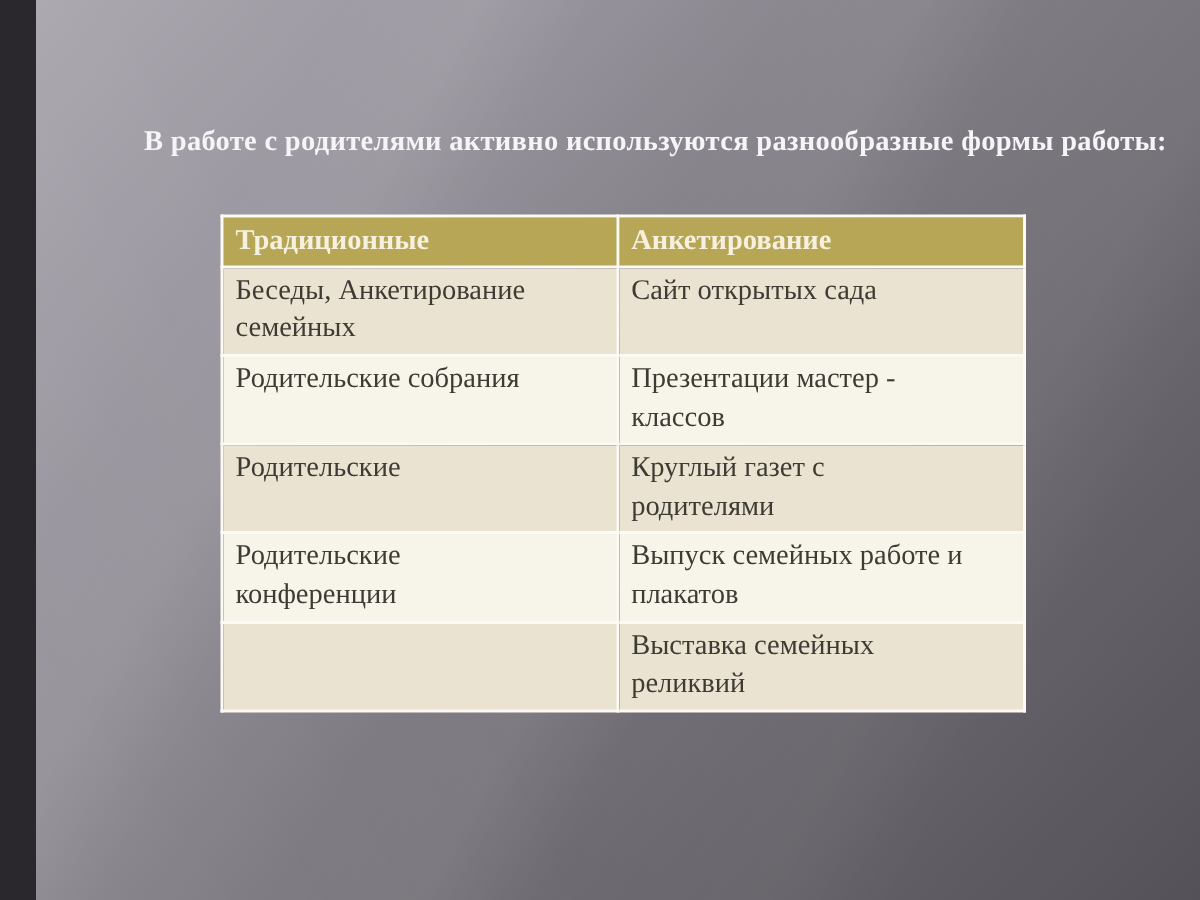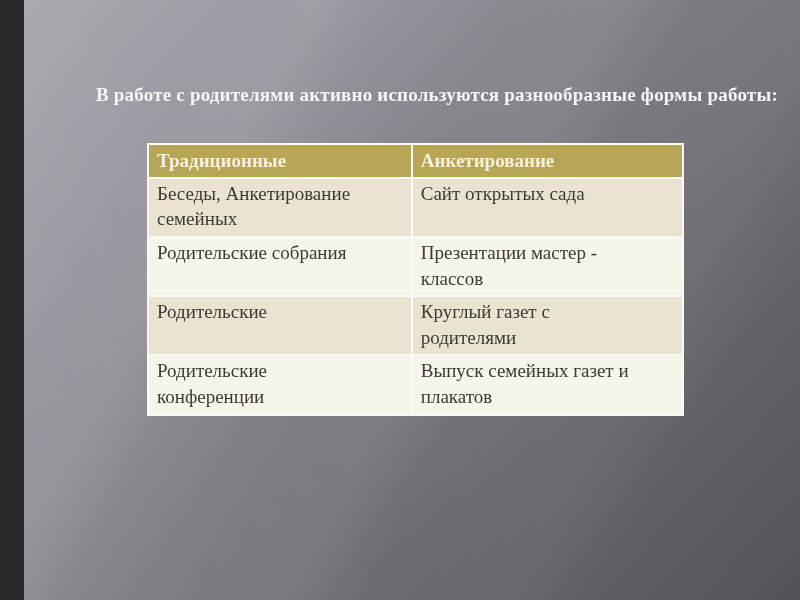--- a/index.html
+++ b/index.html
@@ -104,18 +104,23 @@
 классов</td>
       </tr>
       <tr>
         <td>Родительские</td>
         <td>Круглый газет с
 родителями</td>
       </tr>
       <tr>
         <td>Родительские
 конференции</td>
-        <td>Выпуск семейных газет и
+        <td>Выпуск семейных работе и
 плакатов</td>
+      </tr>
+      <tr>
+        <td></td>
+        <td>Выставка семейных
+реликвий</td>
       </tr>
     </tbody>
   </table>
 </div>
 
 </body></html>

